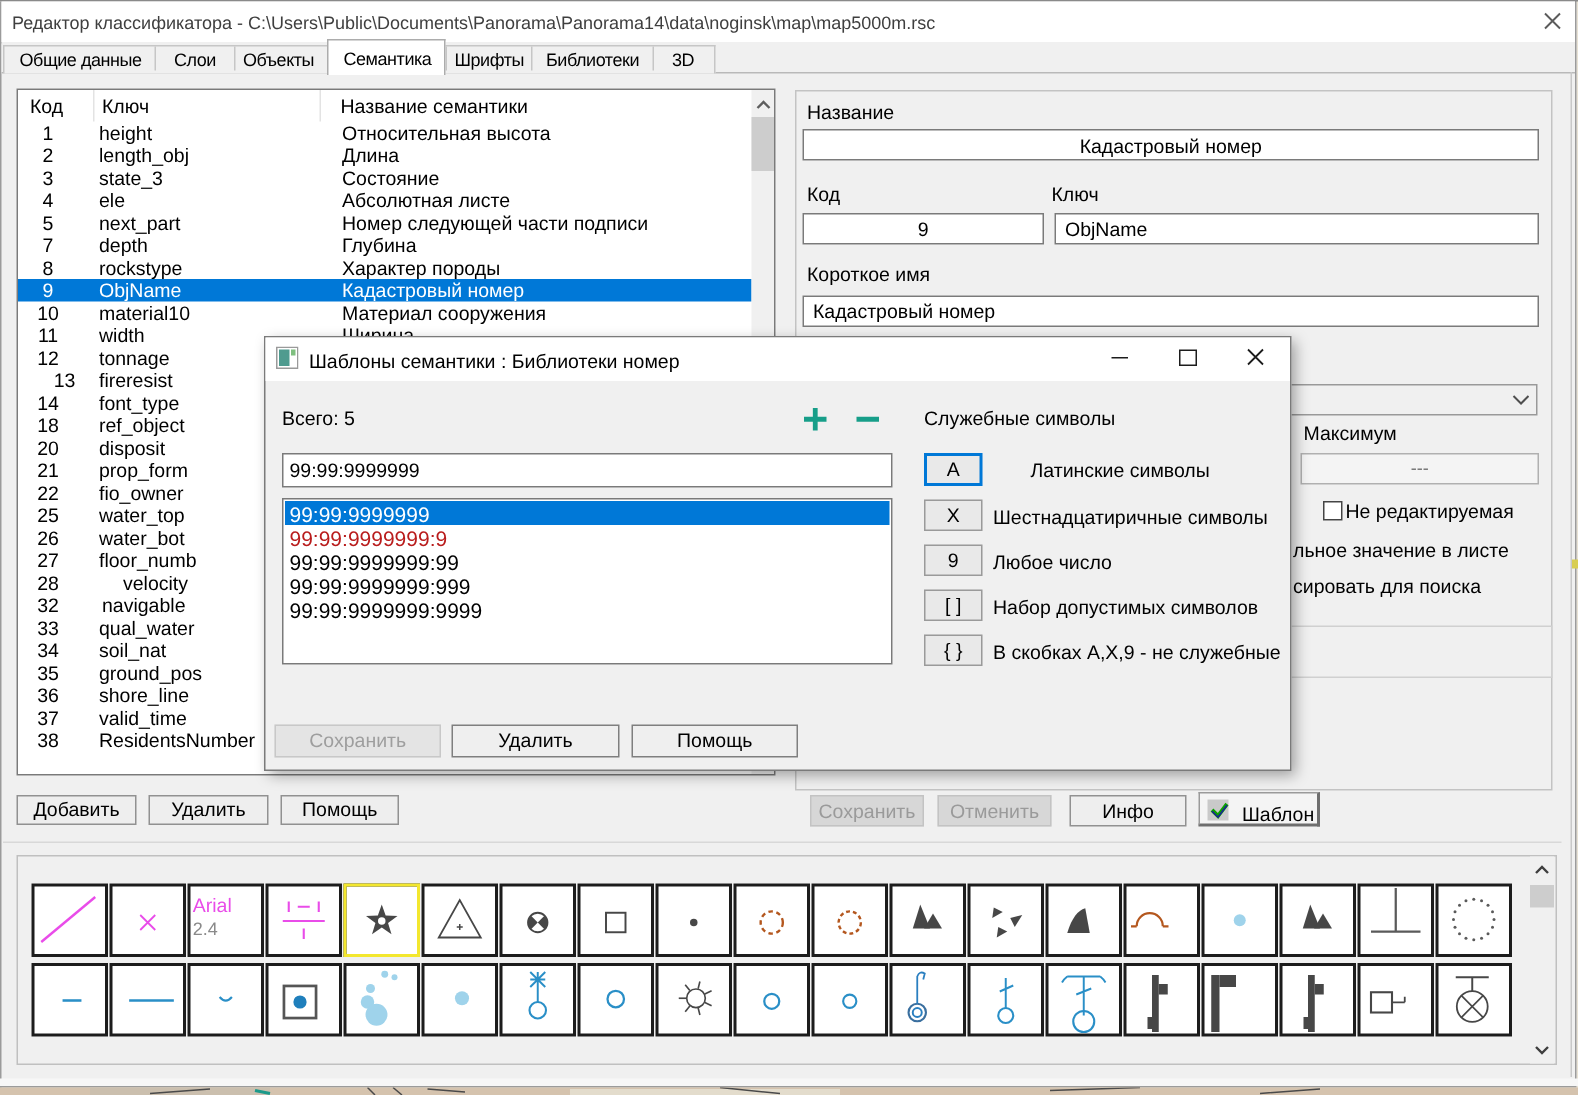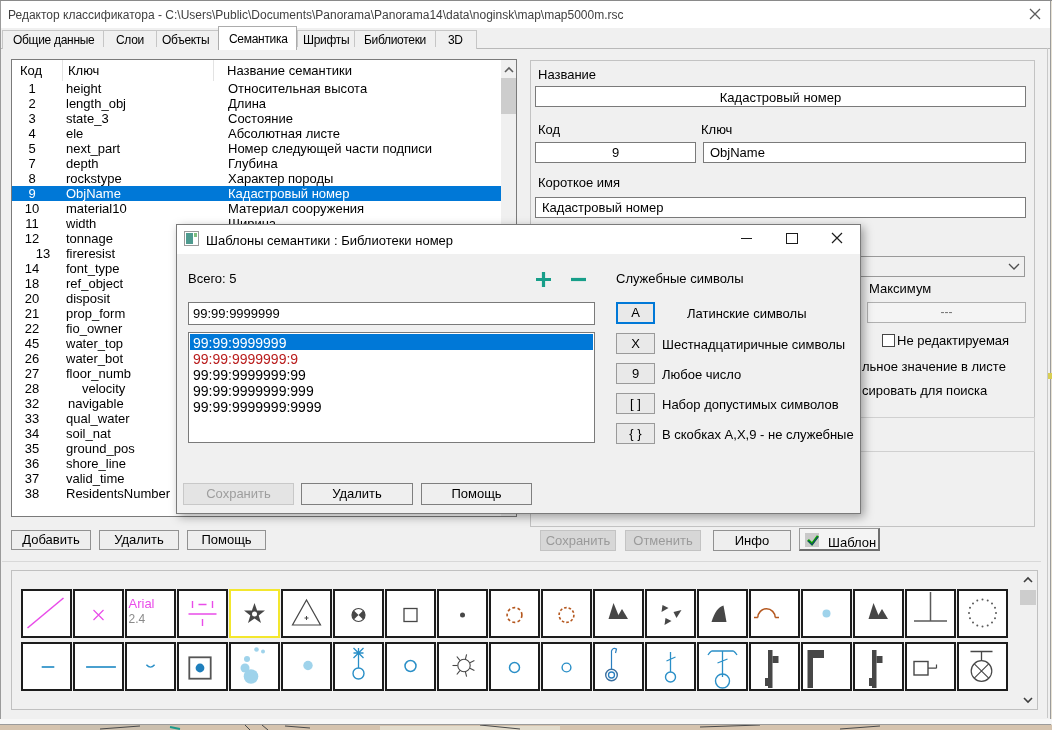--- a/index.html
+++ b/index.html
@@ -124,21 +124,21 @@
     <span style="position:absolute;left:0;width:40px;text-align:center;">21</span>
     <span style="position:absolute;left:54px;">prop_form</span>
     <span style="position:absolute;left:216px;"></span>
   </div>
 <div style="position:absolute;left:12px;top:321px;width:489px;height:15px;font-size:13px;line-height:15px;">
     <span style="position:absolute;left:0;width:40px;text-align:center;">22</span>
     <span style="position:absolute;left:54px;">fio_owner</span>
     <span style="position:absolute;left:216px;"></span>
   </div>
 <div style="position:absolute;left:12px;top:336px;width:489px;height:15px;font-size:13px;line-height:15px;">
-    <span style="position:absolute;left:0;width:40px;text-align:center;">45</span>
+    <span style="position:absolute;left:0;width:40px;text-align:center;">25</span>
     <span style="position:absolute;left:54px;">water_top</span>
     <span style="position:absolute;left:216px;"></span>
   </div>
 <div style="position:absolute;left:12px;top:351px;width:489px;height:15px;font-size:13px;line-height:15px;">
     <span style="position:absolute;left:0;width:40px;text-align:center;">26</span>
     <span style="position:absolute;left:54px;">water_bot</span>
     <span style="position:absolute;left:216px;"></span>
   </div>
 <div style="position:absolute;left:12px;top:366px;width:489px;height:15px;font-size:13px;line-height:15px;">
     <span style="position:absolute;left:0;width:40px;text-align:center;">27</span>

